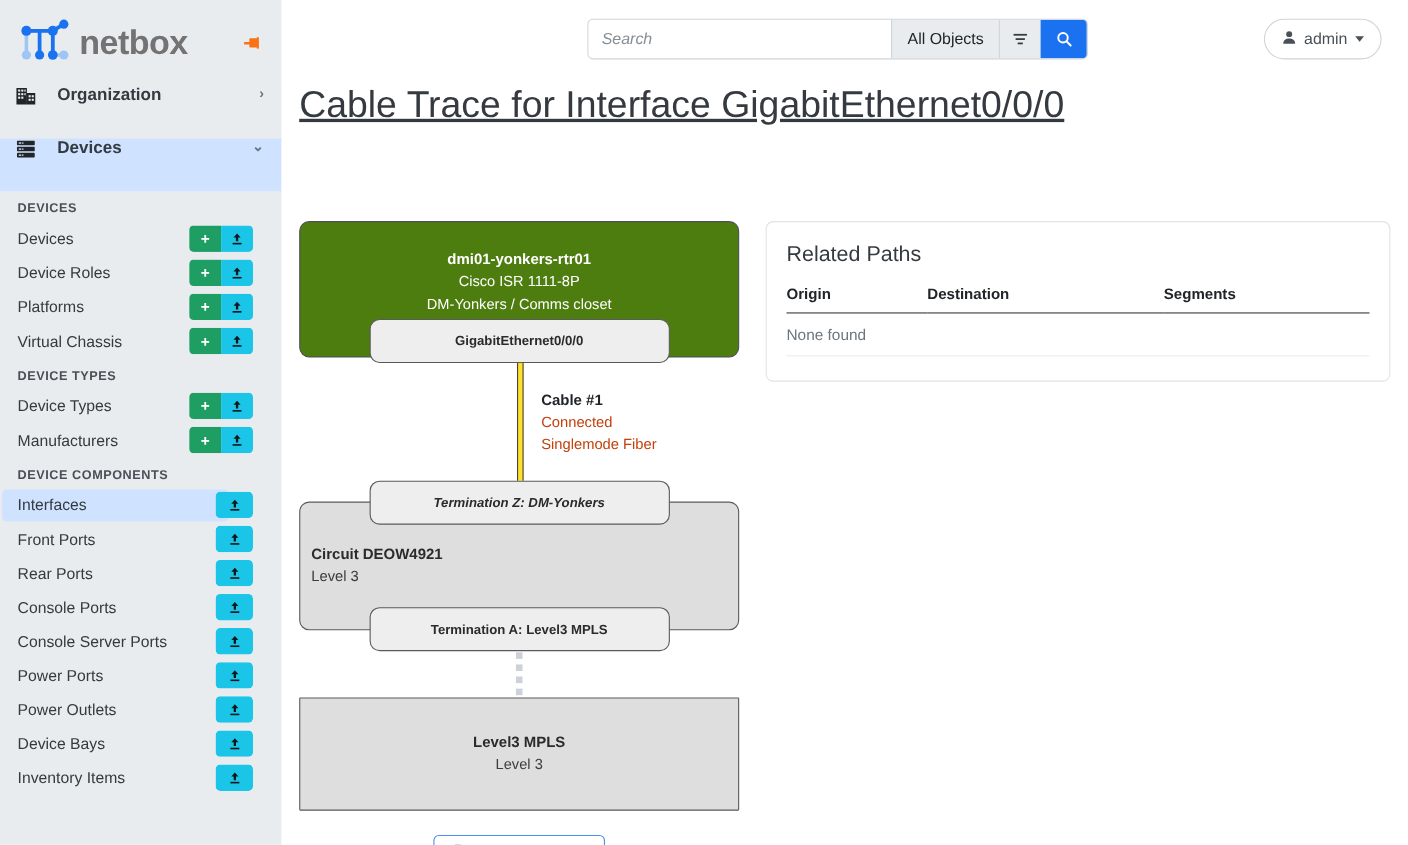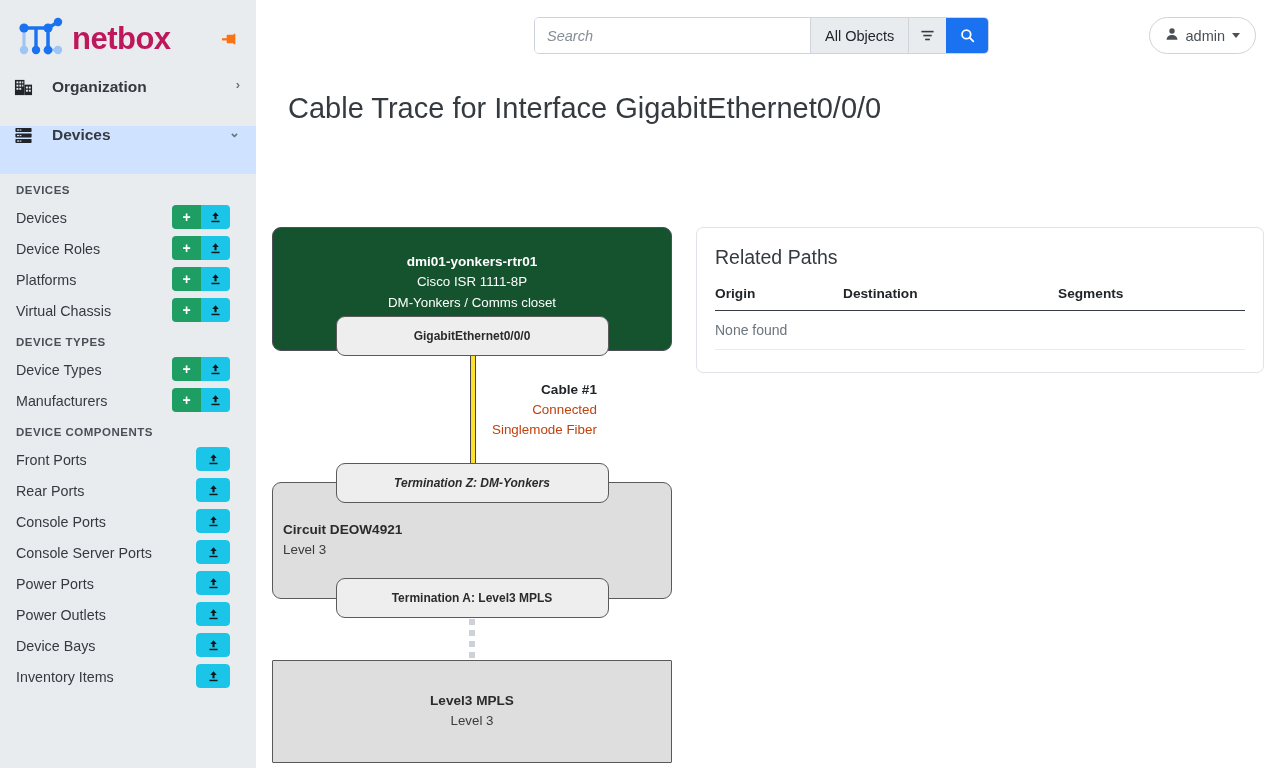--- a/index.html
+++ b/index.html
@@ -19,21 +19,21 @@
     background: #e9ecef;
     overflow: hidden;
   }
   .logo-row {
     height: 78px;
     display: flex; align-items: center;
     padding: 0 18px 0 14px;
   }
   .logo-mark { width: 54px; height: 46px; flex: none; }
   .logo-word {
-    font-size: 31px; font-weight: 700; color: #be185d;
+    font-size: 31px; font-weight: 700; color: #737373;
     letter-spacing: -0.5px; margin-left: 4px;
   }
   .pin-icon { margin-left: auto; color: #f97316; display:flex; }
 
   .nav-group {
     display: flex; align-items: flex-start;
     height: 48px; padding: 0 16px 0 14px;
     cursor: pointer;
     font-size: 15.5px; font-weight: 700; color: #343a40;
     background: #e9ecef;
@@ -115,55 +115,55 @@
     height: 37px; padding: 0 15px;
     border: 1px solid #ced4da; border-radius: 19px;
     font-size: 14.5px; color: #495057; cursor: pointer; background: #fff;
   }
   .caret { width: 0; height: 0; border-left: 4.5px solid transparent;
            border-right: 4.5px solid transparent; border-top: 5.5px solid #495057; }
 
   
   #main { position: absolute; left: 256px; top: 70px; right: 0; bottom: 0; background:#fff; }
   .page-title {
-    margin: 16px; padding: 6px 0 0 16px;
-    font-size: 29px; font-weight: 400; color: #343a40;
+    margin: 0; padding: 6px 0 0 16px;
+    font-size: 34px; font-weight: 400; color: #343a40; text-decoration: underline;
   }
 
   .content-cols { position: relative; }
 
   
   .trace { position: absolute; left: 16px; top: 86px; width: 400px; }
 
   .node {
     border-radius: 9px; border: 1px solid #5a5a5a;
     text-align: center; position: relative;
   }
   .node.device {
-    background: #14532d; border-color: #4f4f57;
+    background: #4d7c0f; border-color: #4f4f57;
     padding: 24px 20px 36px; color: #fff;
   }
   .node .n-title { font-size: 13.6px; font-weight: 700; line-height: 1.5; }
   .node .n-sub { font-size: 13.3px; line-height: 1.55; }
 
   .term {
     background: #eeeeee; border: 1px solid #5a5a5a; border-radius: 9px;
     font-size: 12px; font-weight: 700; color: #2b2b2b;
     padding: 12px 10px; text-align: center;
     width: 273px; margin: 0 auto;
     position: relative; z-index: 3;
   }
   .term.iface { margin-top: -35px; }
 
   .cable-zone { position: relative; height: 107px; }
   .cable-line {
     position: absolute; left: 198px; top: 0; width: 6px; height: 107px;
     background: #ffe12b; border-left: 1px solid #444; border-right: 1px solid #444;
   }
-  .cable-info { position: absolute; left: 220px; top: 23px; text-align: right; }
+  .cable-info { position: absolute; left: 220px; top: 23px; text-align: left; }
   .cable-info .c-title { font-size: 13.6px; font-weight: 700; color: #212529; line-height: 1.55; }
   .cable-info .c-line { font-size: 13.4px; color: #c2410c; line-height: 1.55; }
 
   .circuit-wrap { position: relative; }
   .circuit-box {
     background: #dedede; border: 1px solid #5a5a5a; border-radius: 9px;
     padding: 37px 10px 37px; text-align: left;
     margin-top: -21px; position: relative; z-index: 1;
   }
   .circuit-box .n-title { font-size: 13.6px; font-weight: 700; color: #2b2b2b; line-height:1.5;}
@@ -365,20 +365,32 @@
           <svg viewBox="0 0 16 16" width="13" height="13" fill="#11181c">
               <path d="M8 1.5 12 6H9.3v4.2H6.7V6H4z"></path>
               <rect x="3" y="12" width="10" height="1.8"></rect>
             </svg>
         </span>
       </span>
     </div>
 
     <div class="sub-heading">DEVICE COMPONENTS</div>
 
+    <div class="sub-item selected">
+      <span class="si-hl"></span>
+      <span class="si-label">Interfaces</span>
+      <span class="btn-pair single">
+        <span class="btn-imp" style="border-radius:4px;width:34px">
+          <svg viewBox="0 0 16 16" width="13" height="13" fill="#11181c">
+              <path d="M8 1.5 12 6H9.3v4.2H6.7V6H4z"></path>
+              <rect x="3" y="12" width="10" height="1.8"></rect>
+            </svg>
+        </span>
+      </span>
+    </div>
     <div class="sub-item">
       <span class="si-label">Front Ports</span>
       <span class="btn-pair single">
         <span class="btn-imp" style="border-radius:4px;width:34px">
           <svg viewBox="0 0 16 16" width="13" height="13" fill="#11181c">
               <path d="M8 1.5 12 6H9.3v4.2H6.7V6H4z"></path>
               <rect x="3" y="12" width="10" height="1.8"></rect>
             </svg>
         </span>
       </span>

